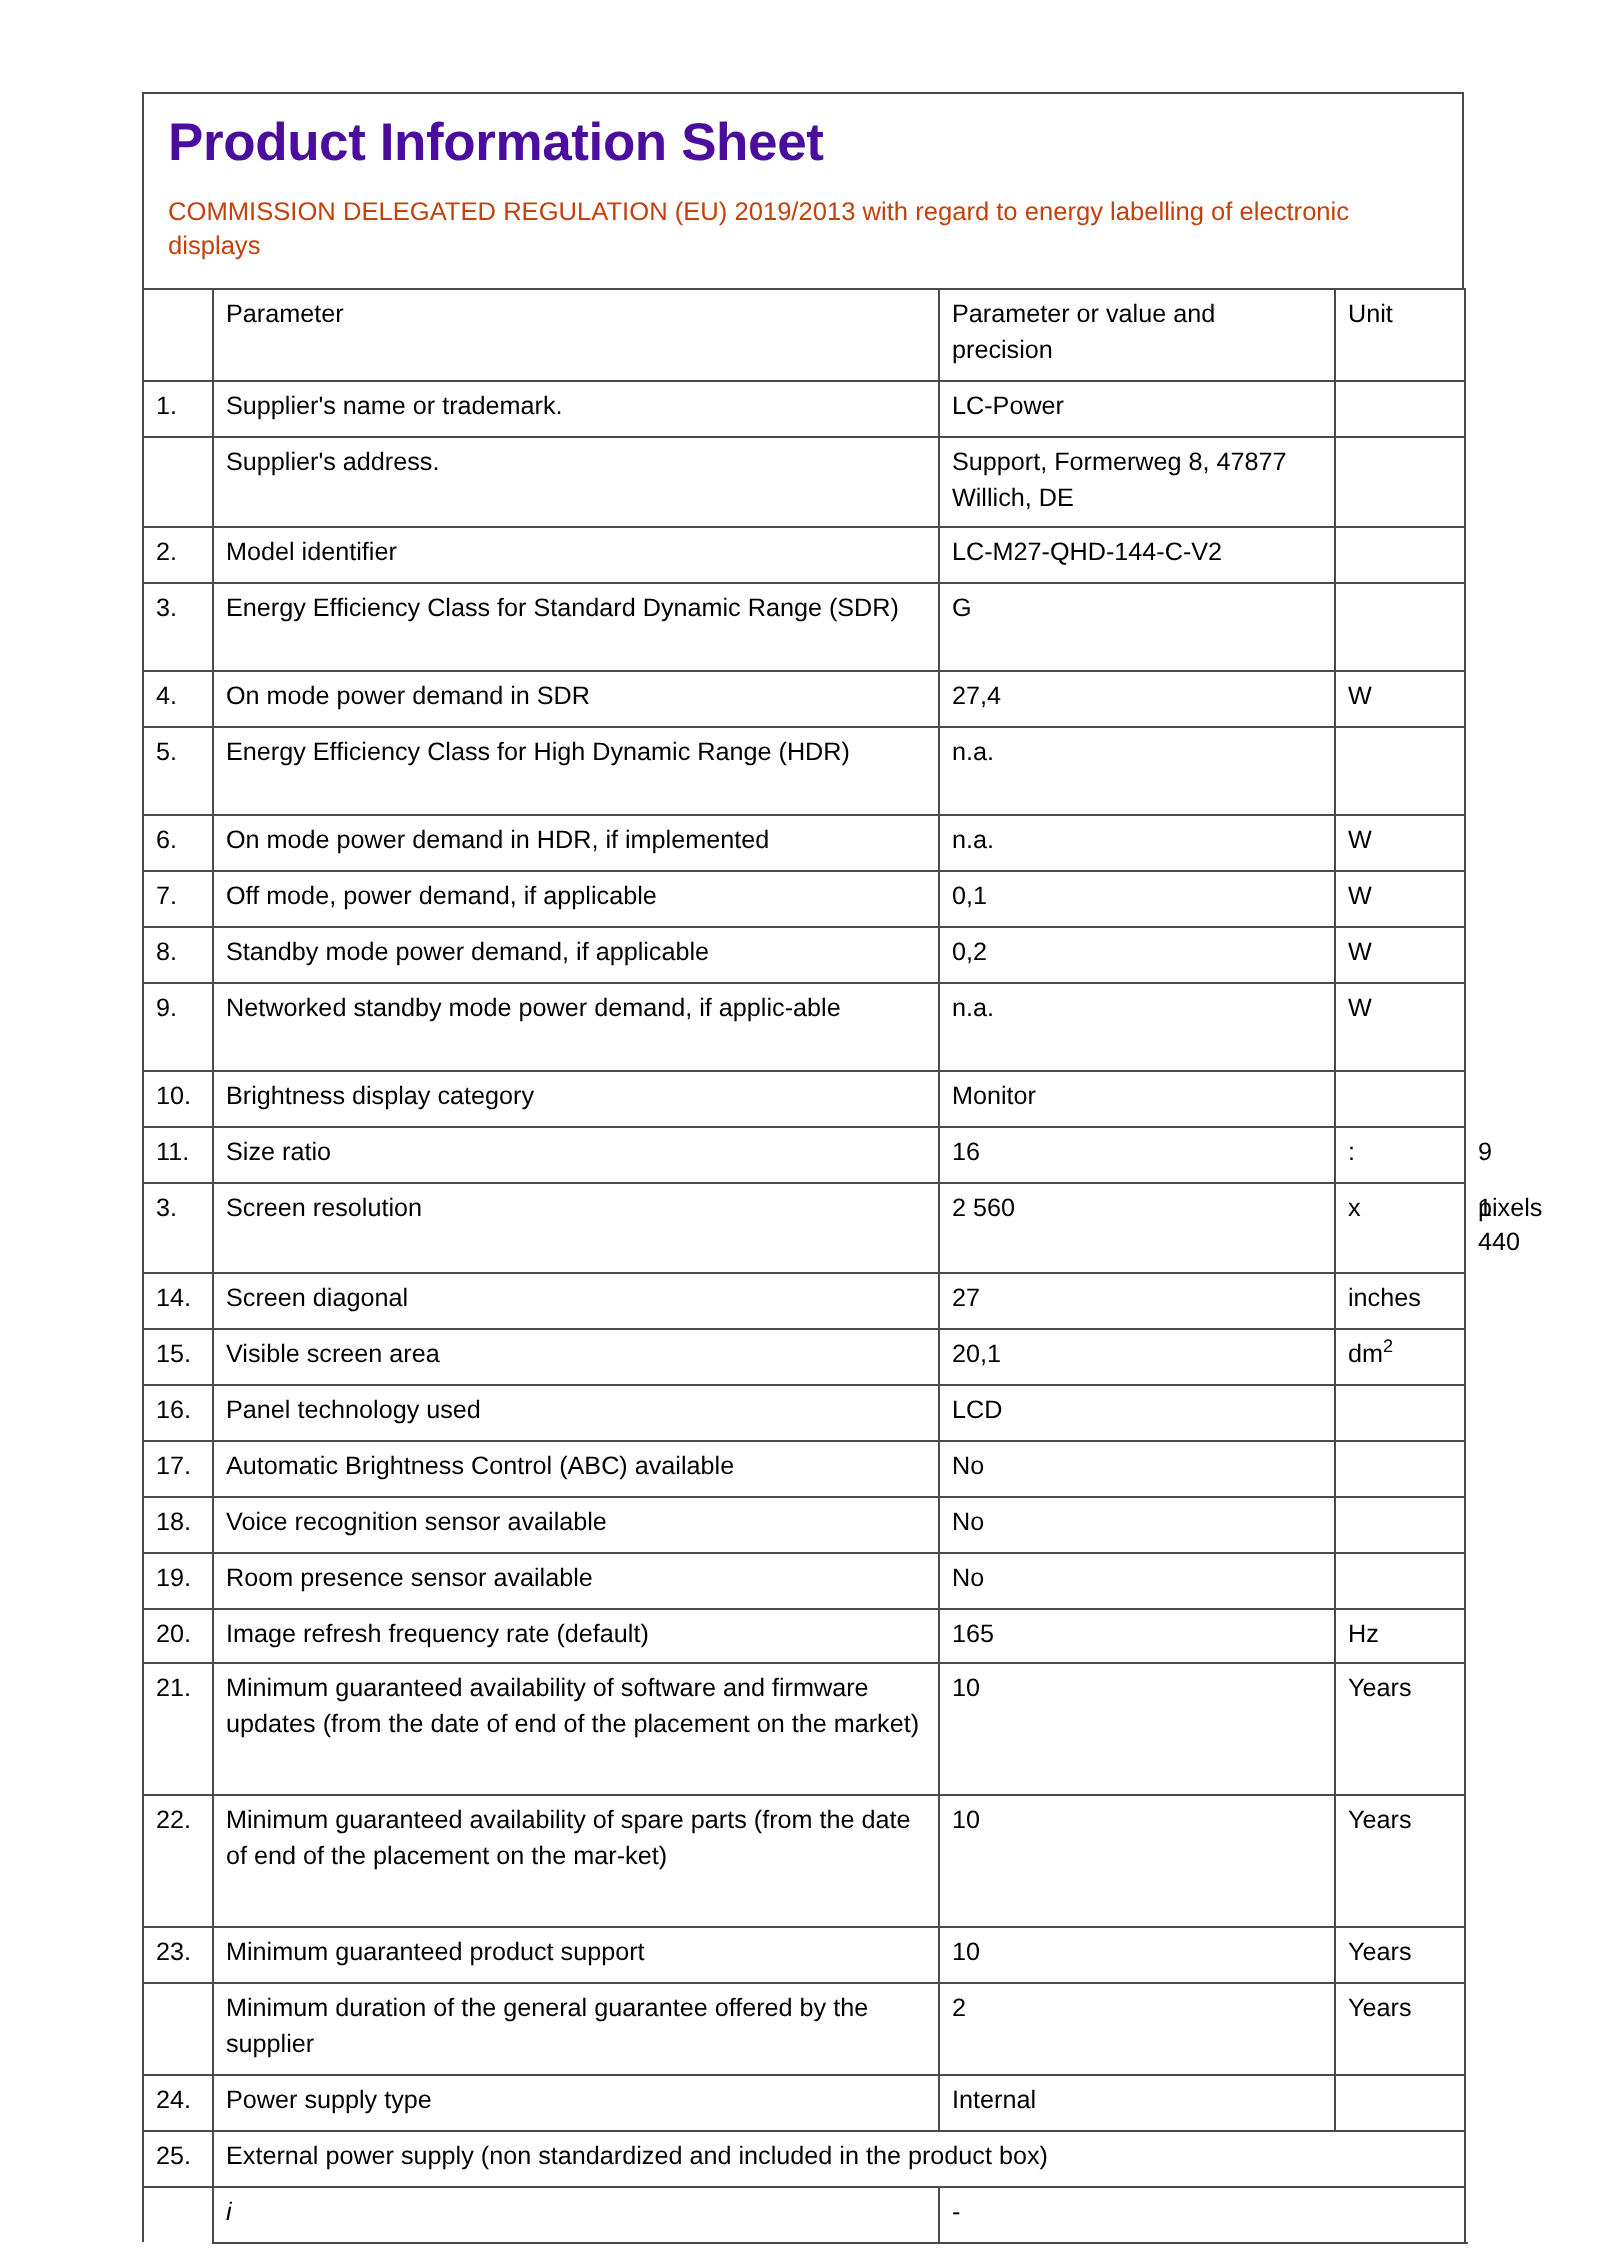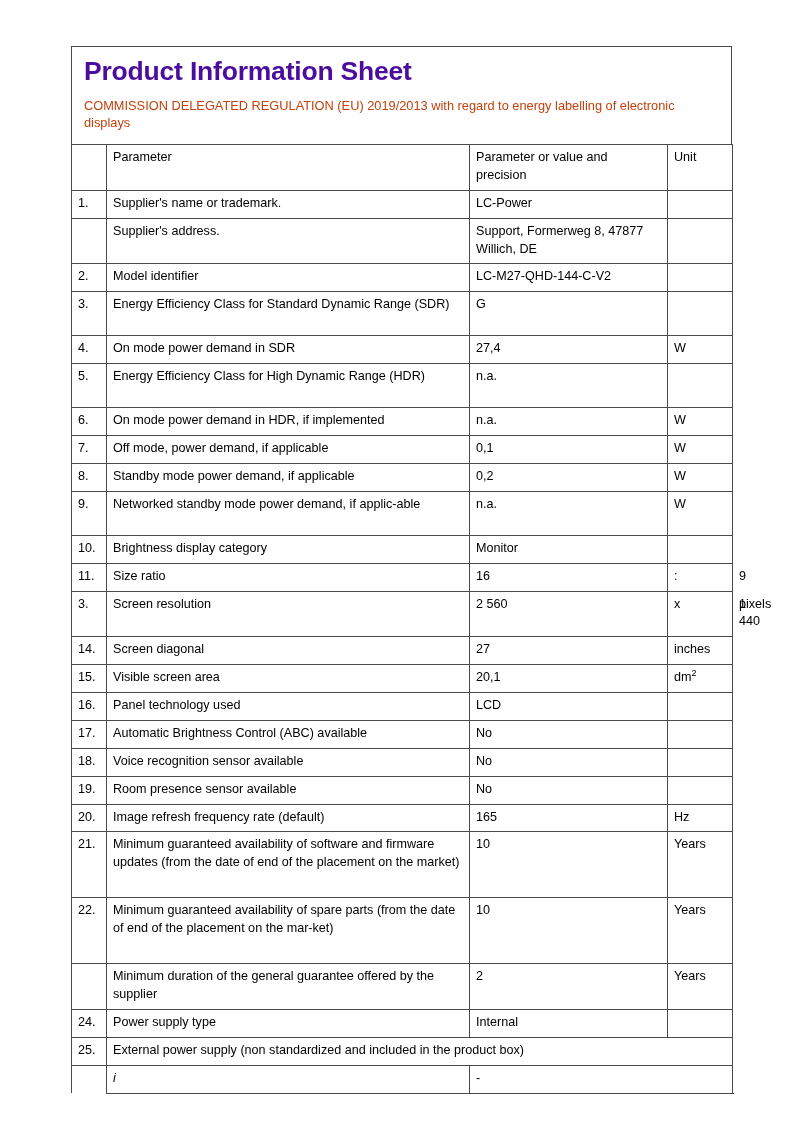--- a/index.html
+++ b/index.html
@@ -247,20 +247,26 @@
           <td class="c-val num-right">10</td>
           <td class="c-unit">Years</td>
         </tr>
         <tr>
           <td class="c-num">22.</td>
           <td class="c-par tall-3">Minimum guaranteed availability of spare parts (from the date of end of the placement on the mar-ket)</td>
           <td class="c-val num-right">10</td>
           <td class="c-unit">Years</td>
         </tr>
         <tr>
+          <td class="c-num">23.</td>
+          <td class="c-par">Minimum guaranteed product support</td>
+          <td class="c-val num-right">10</td>
+          <td class="c-unit">Years</td>
+        </tr>
+        <tr>
           <td class="c-num"></td>
           <td class="c-par tall-2">Minimum duration of the general guarantee offered by the supplier</td>
           <td class="c-val num-right">2</td>
           <td class="c-unit">Years</td>
         </tr>
         <tr>
           <td class="c-num">24.</td>
           <td class="c-par">Power supply type</td>
           <td class="c-val">Internal</td>
           <td class="c-unit"></td>

